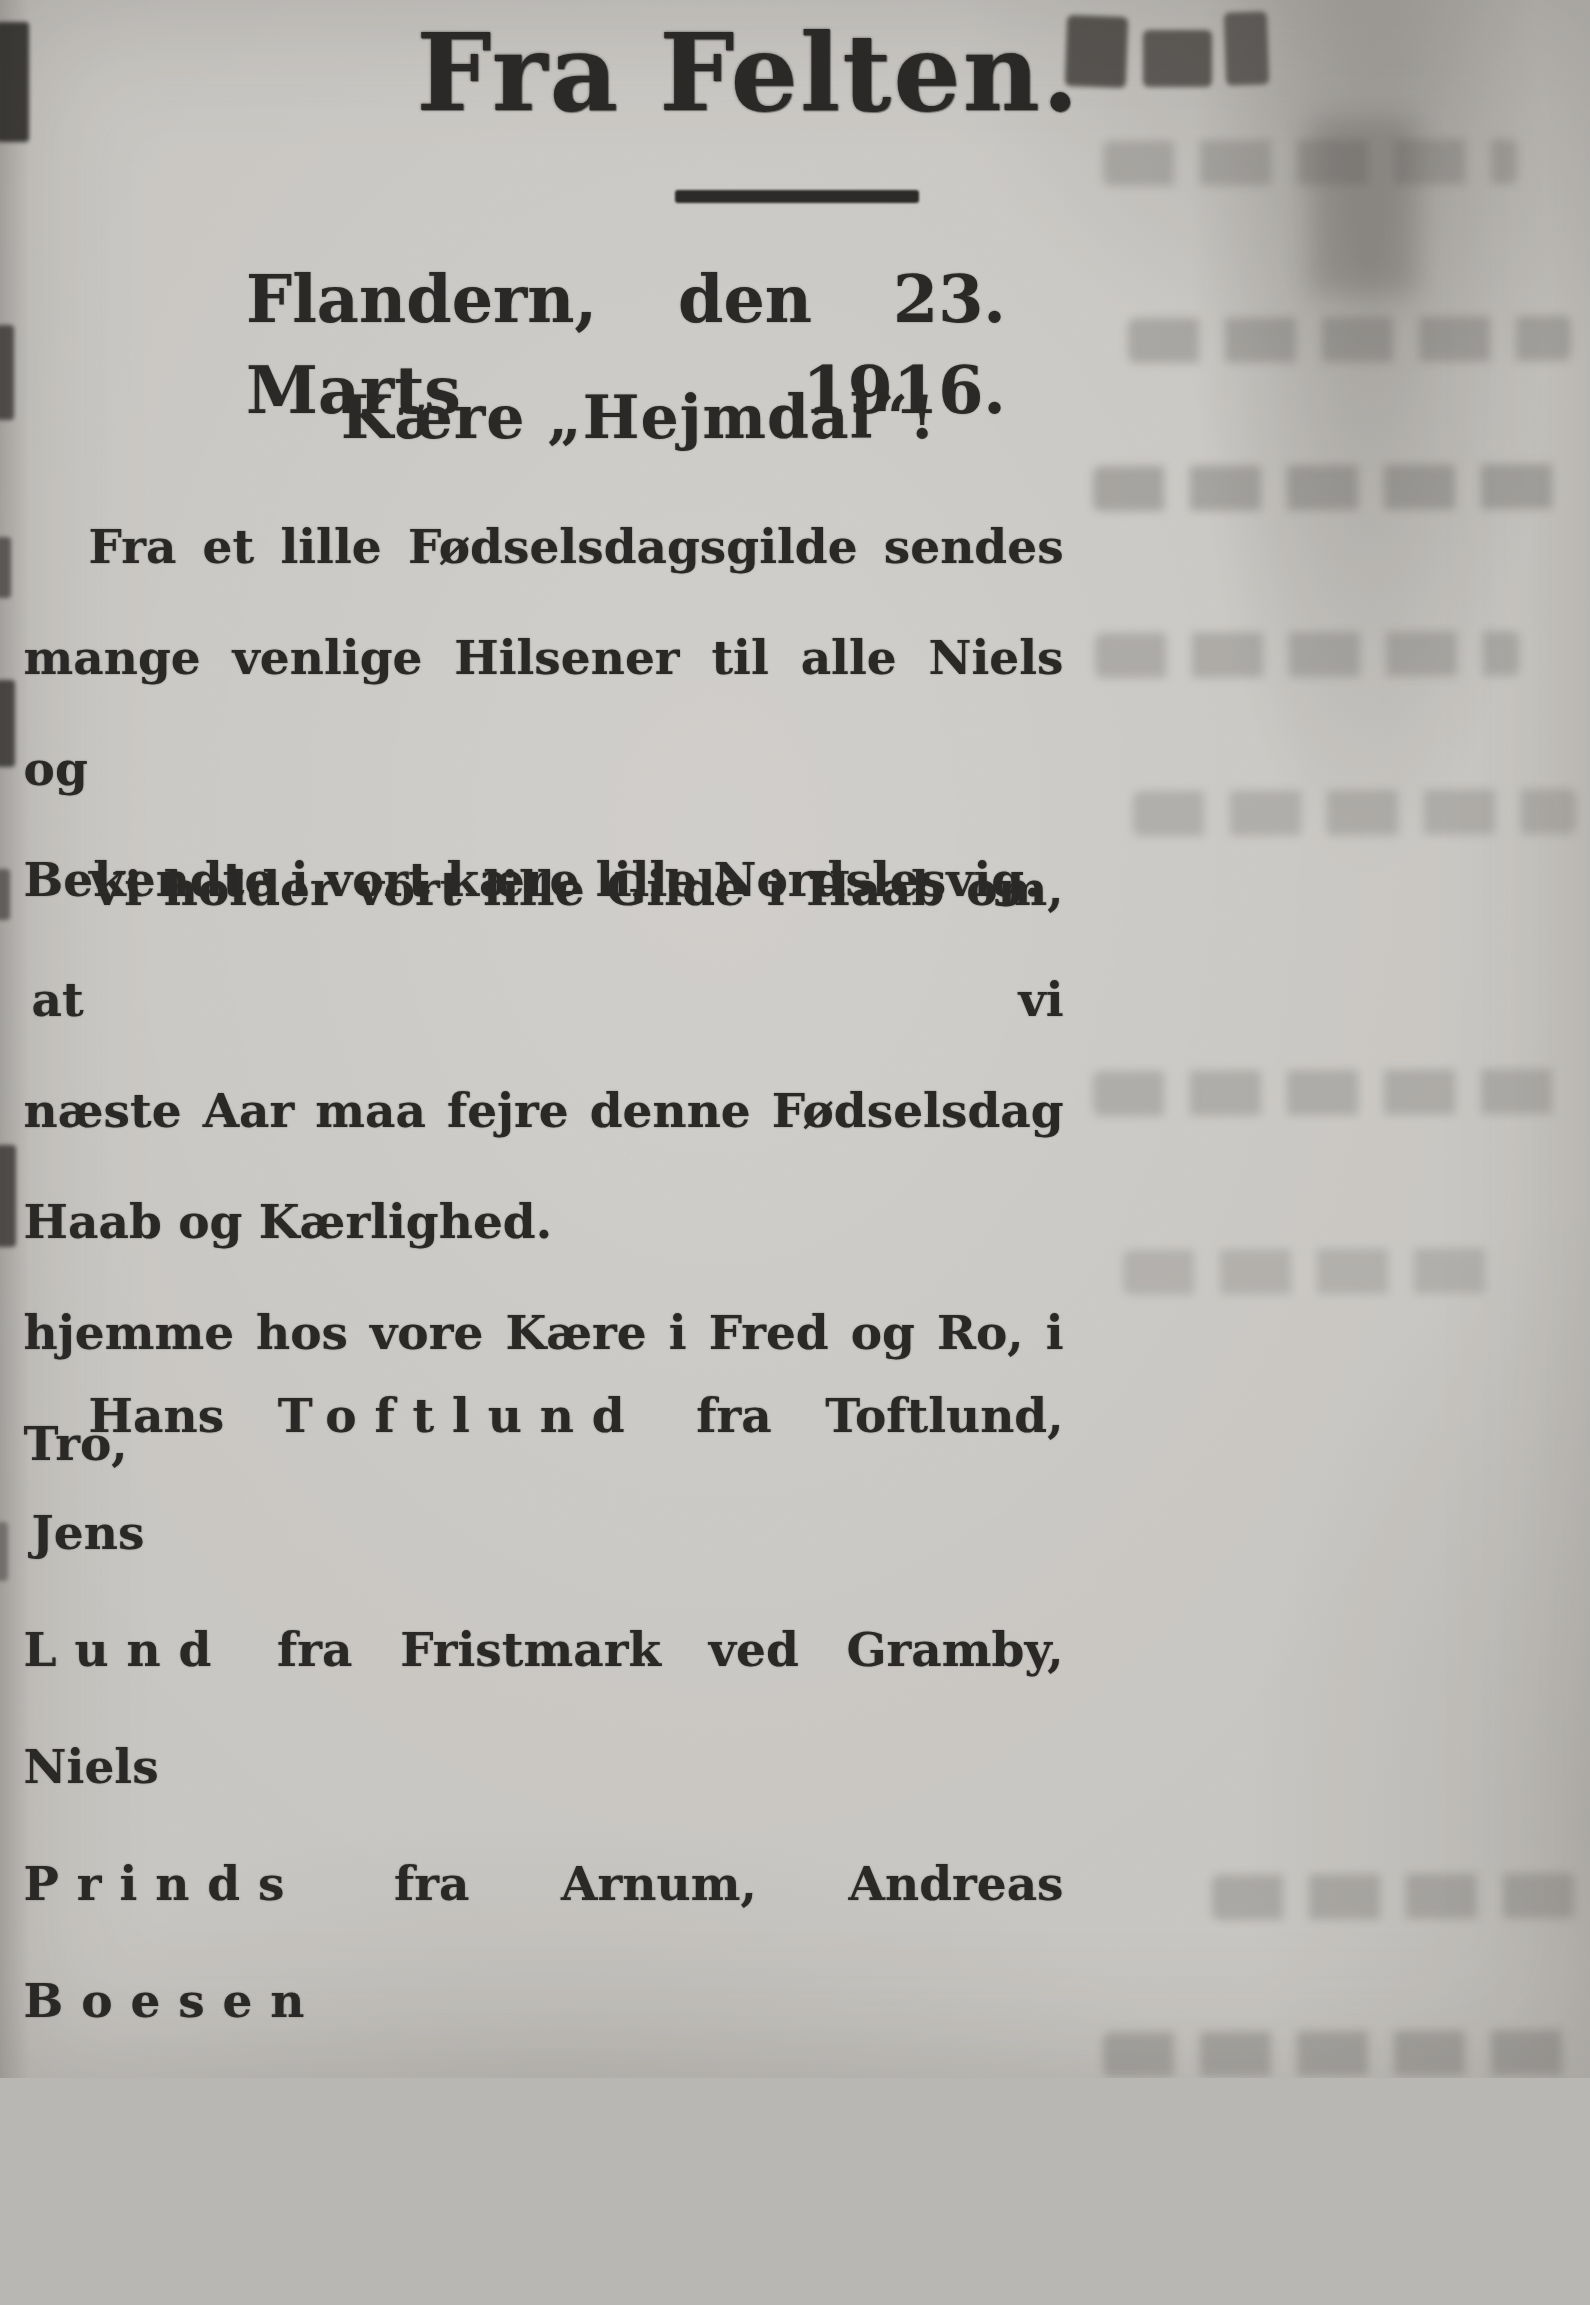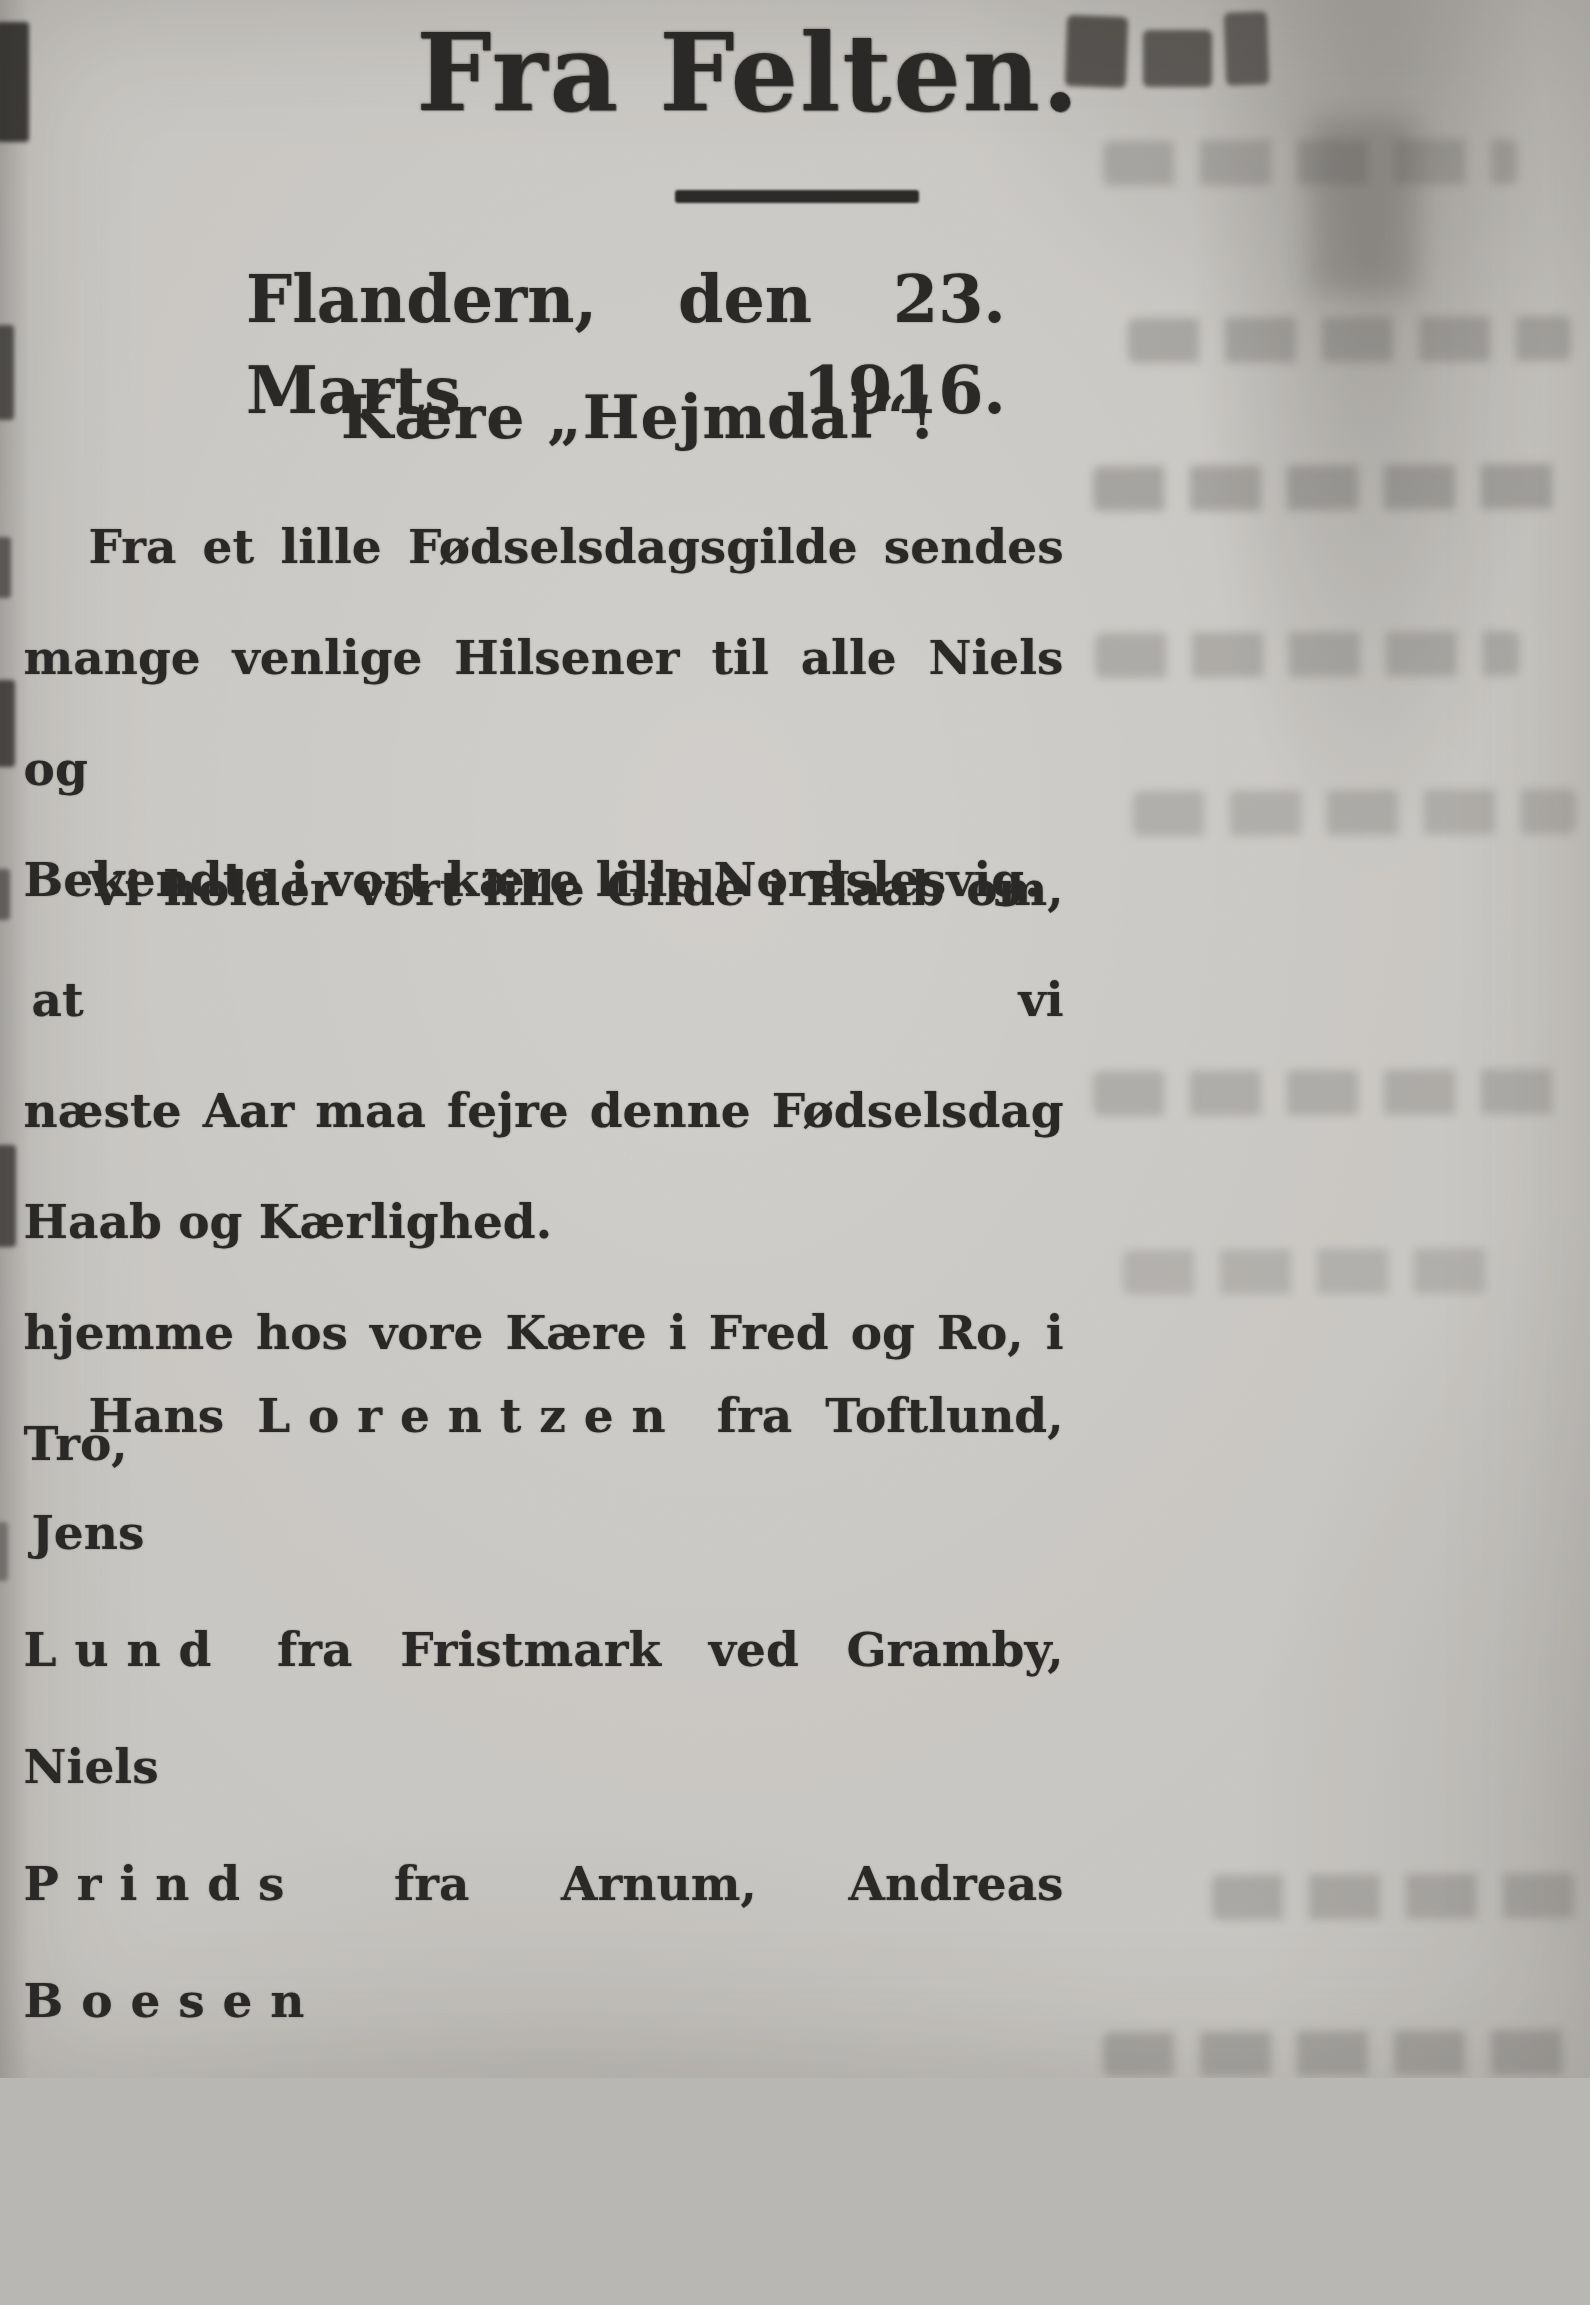--- a/index.html
+++ b/index.html
@@ -106,21 +106,21 @@
 
   <div class="block para-body ink" style="top:833px">
     <div class="line indent">Vi holder vort lille Gilde i Haab om, at vi</div>
     <div class="line">næste Aar maa fejre denne Fødselsdag</div>
     <div class="line last">Haab og Kærlighed.</div>
     <div class="line">hjemme hos vore Kære i Fred og Ro, i Tro,</div>
   </div>
 
   <div class="block sig-body ink" style="top:1357px">
     <div class="line indent">
-      <span>Hans </span><span class="sp">Lorentzen</span><span> fra Toftlund, Jens</span>
+      <span>Hans </span><span class="sp">Toftlund</span><span> fra Toftlund, Jens</span>
     </div>
     <div class="line">
       <span class="sp">Lund</span><span> fra Fristmark ved Gramby, Niels</span>
     </div>
     <div class="line">
       <span class="sp">Prinds</span><span> fra Arnum, Andreas </span><span class="sp">Boesen</span>
     </div>
     <div class="line">
       
     </div>

